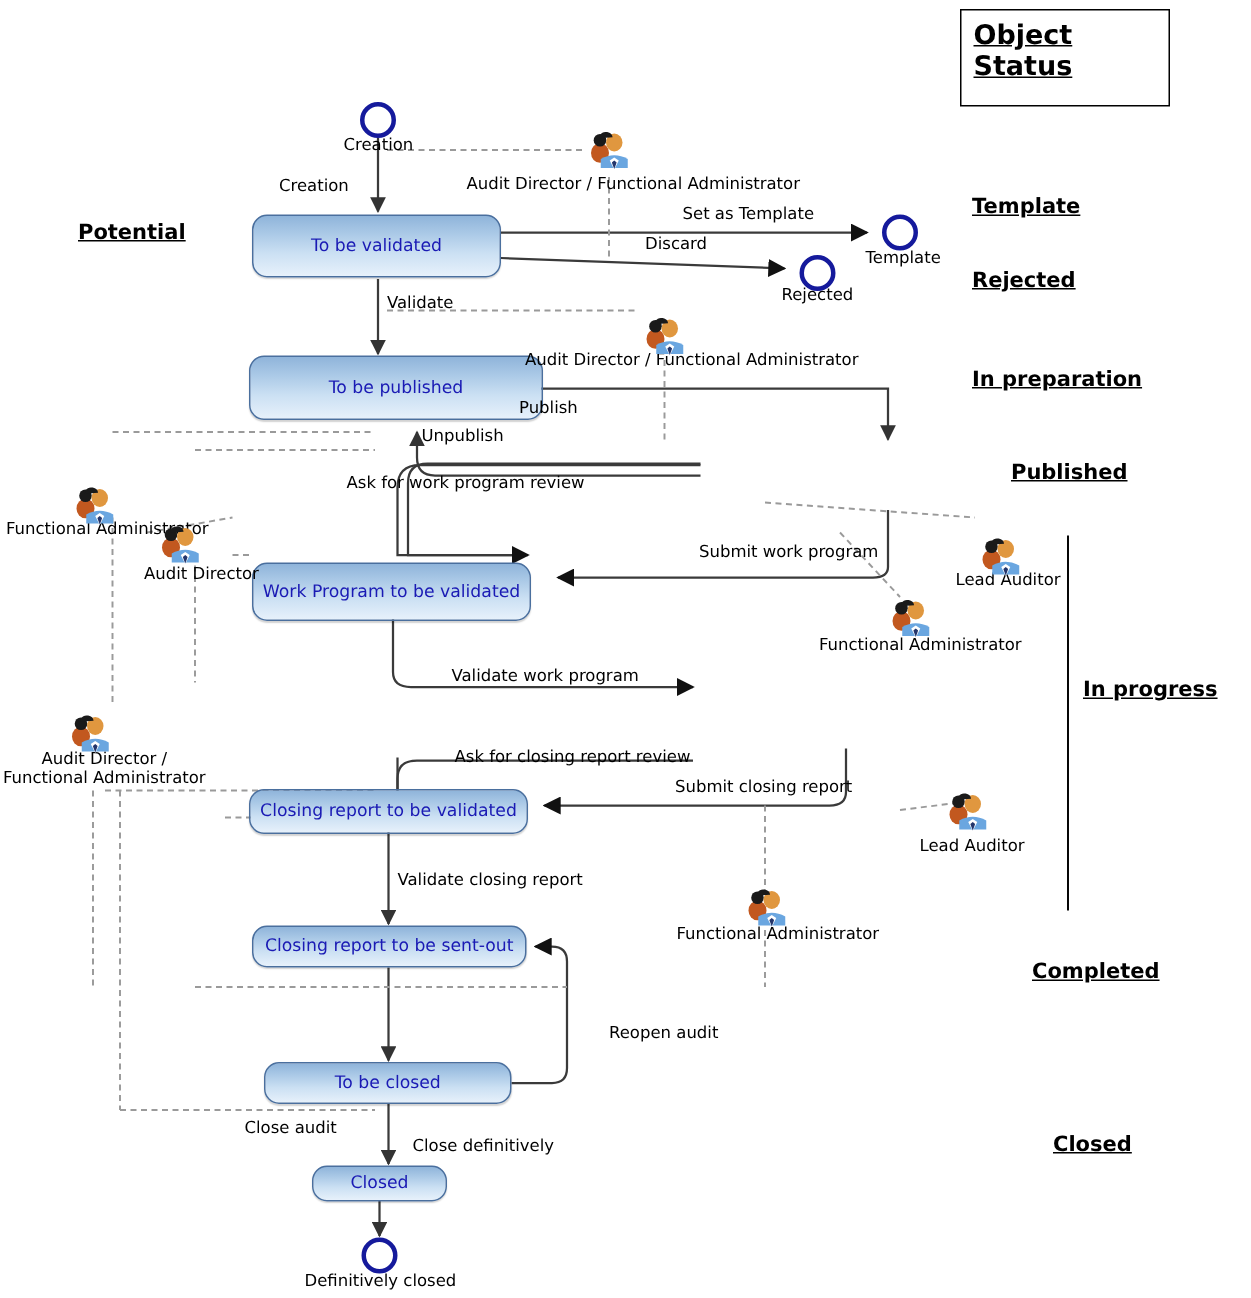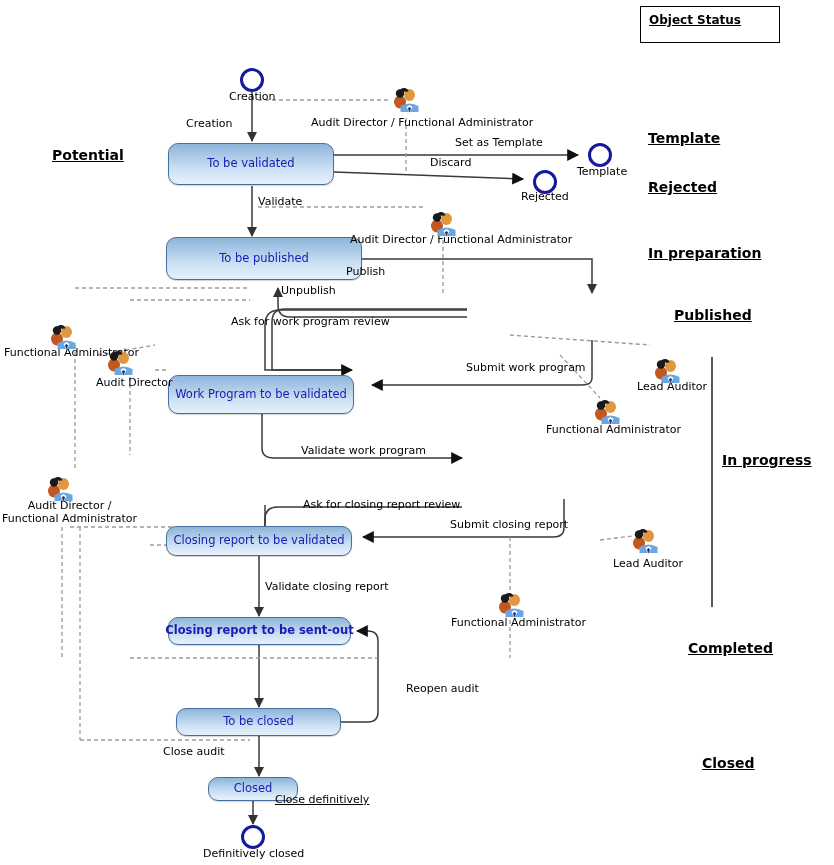--- a/index.html
+++ b/index.html
@@ -104,21 +104,21 @@
     position:absolute;
     left:640px;top:6px;
     width:140px;
     box-sizing:border-box;
     border:1px solid #000;
     background:#fff;
     padding:6px 8px 8px 8px;
     z-index:6;
   }
   #legend .lg-title{
-    font-size:12px;
+    font-size:18px;
     font-weight:bold;
     text-decoration:underline;
     color:#000;
     margin-bottom:7px;
   }
   #legend .lg-body{
     font-size:10.5px;
     color:#000;
     line-height:1.28;
   }
@@ -235,21 +235,21 @@
 
   <div class="state" style="left:168px;top:375px;width:186px;height:39px;">
     <span>Work Program to be validated</span>
   </div>
 
 
   <div class="state" style="left:166px;top:526px;width:186px;height:30px;">
     <span>Closing report to be validated</span>
   </div>
 
-  <div class="state" style="left:168px;top:617px;width:183px;height:28px;font-weight:bold;">
+  <div class="state" style="left:168px;top:617px;width:183px;height:28px;">
     <span>Closing report to be sent-out</span>
   </div>
 
   <div class="state" style="left:176px;top:708px;width:165px;height:28px;">
     <span>To be closed</span>
   </div>
 
   <div class="state" style="left:208px;top:777px;width:90px;height:24px;">
     <span>Closed</span>
   </div>
@@ -261,21 +261,21 @@
   <div class="tlabel" style="left:346px;top:266px;">Publish</div>
   <div class="tlabel" style="left:281px;top:285px;">Unpublish</div>
   <div class="tlabel" style="left:231px;top:316px;">Ask for work program review</div>
   <div class="tlabel" style="left:466px;top:362px;">Submit work program</div>
   <div class="tlabel" style="left:301px;top:445px;">Validate work program</div>
   <div class="tlabel" style="left:303px;top:499px;">Ask for closing report review</div>
   <div class="tlabel" style="left:450px;top:519px;">Submit closing report</div>
   <div class="tlabel" style="left:265px;top:581px;">Validate closing report</div>
   <div class="tlabel" style="left:406px;top:683px;">Reopen audit</div>
   <div class="tlabel" style="left:163px;top:746px;">Close audit</div>
-  <div class="tlabel" style="left:275px;top:794px;text-decoration:underline;">Close definitively</div>
+  <div class="tlabel" style="left:275px;top:758px;">Close definitively</div>
 
   <div class="actor" style="left:391px;top:86px;">
     <svg viewBox="0 0 30 27" width="30" height="27">
       <ellipse cx="9" cy="16" rx="6" ry="6.5" fill="#c2581f"></ellipse>
       <circle cx="9" cy="7.5" r="4.2" fill="#1a1a1a"></circle>
       <ellipse cx="18.5" cy="9" rx="5.5" ry="6" fill="#e0973f"></ellipse>
       <path d="M9 4 a4.5 4 0 0 1 8.4 1.5 l-8.8 .6 z" fill="#1a1a1a"></path>
       <path d="M9.5 20 q9 -5 18 0 l0 6 l-18 0 z" fill="#6aa6e0"></path>
       <path d="M18.5 19 l3 2 l-3 6 l-3 -6 z" fill="#fff"></path>
       <path d="M18.5 21 l1.6 1.3 l-1.6 4.4 l-1.6 -4.4 z" fill="#23356b"></path>

